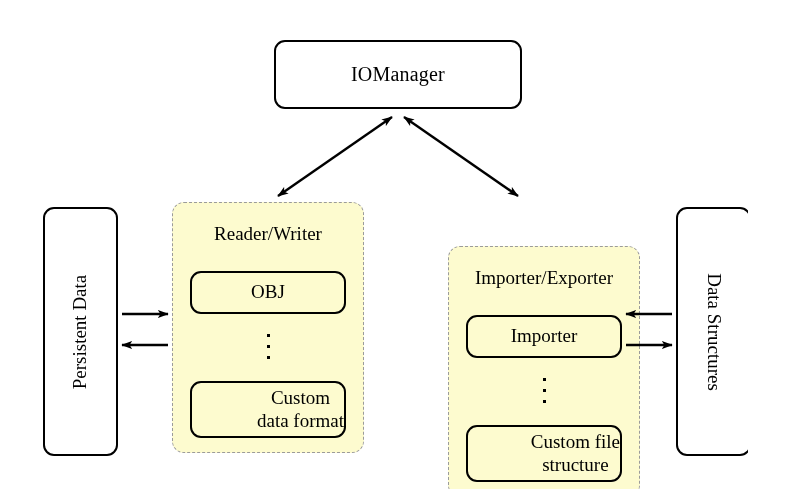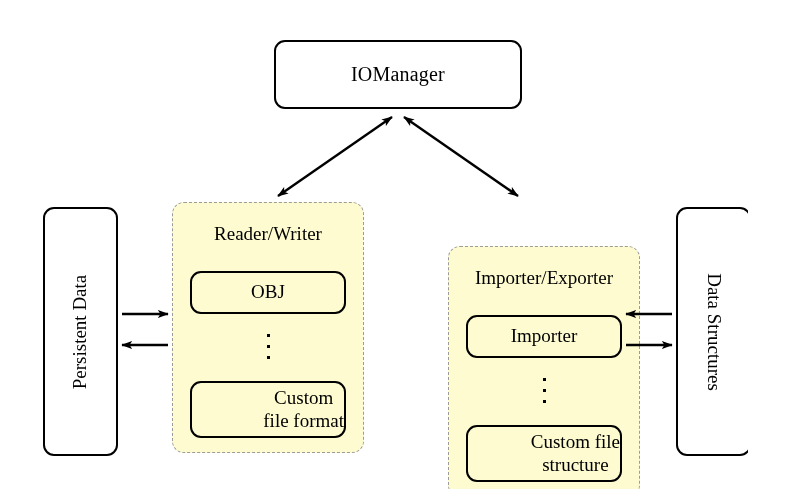--- a/index.html
+++ b/index.html
@@ -168,21 +168,21 @@
 
     <div class="vdots">
       <span></span>
       <span></span>
       <span></span>
     </div>
 
     <div class="module module-bottom">
       <span>
         <span>Custom</span><br>
-        <span>file format</span>
+        <span>data format</span>
       </span>
     </div>
   </div>
 
   <div class="panel" id="panel-importer-exporter">
     <div class="panel-title">Importer/Exporter</div>
 
     <div class="module module-top">
       <span>Importer</span>
     </div>

